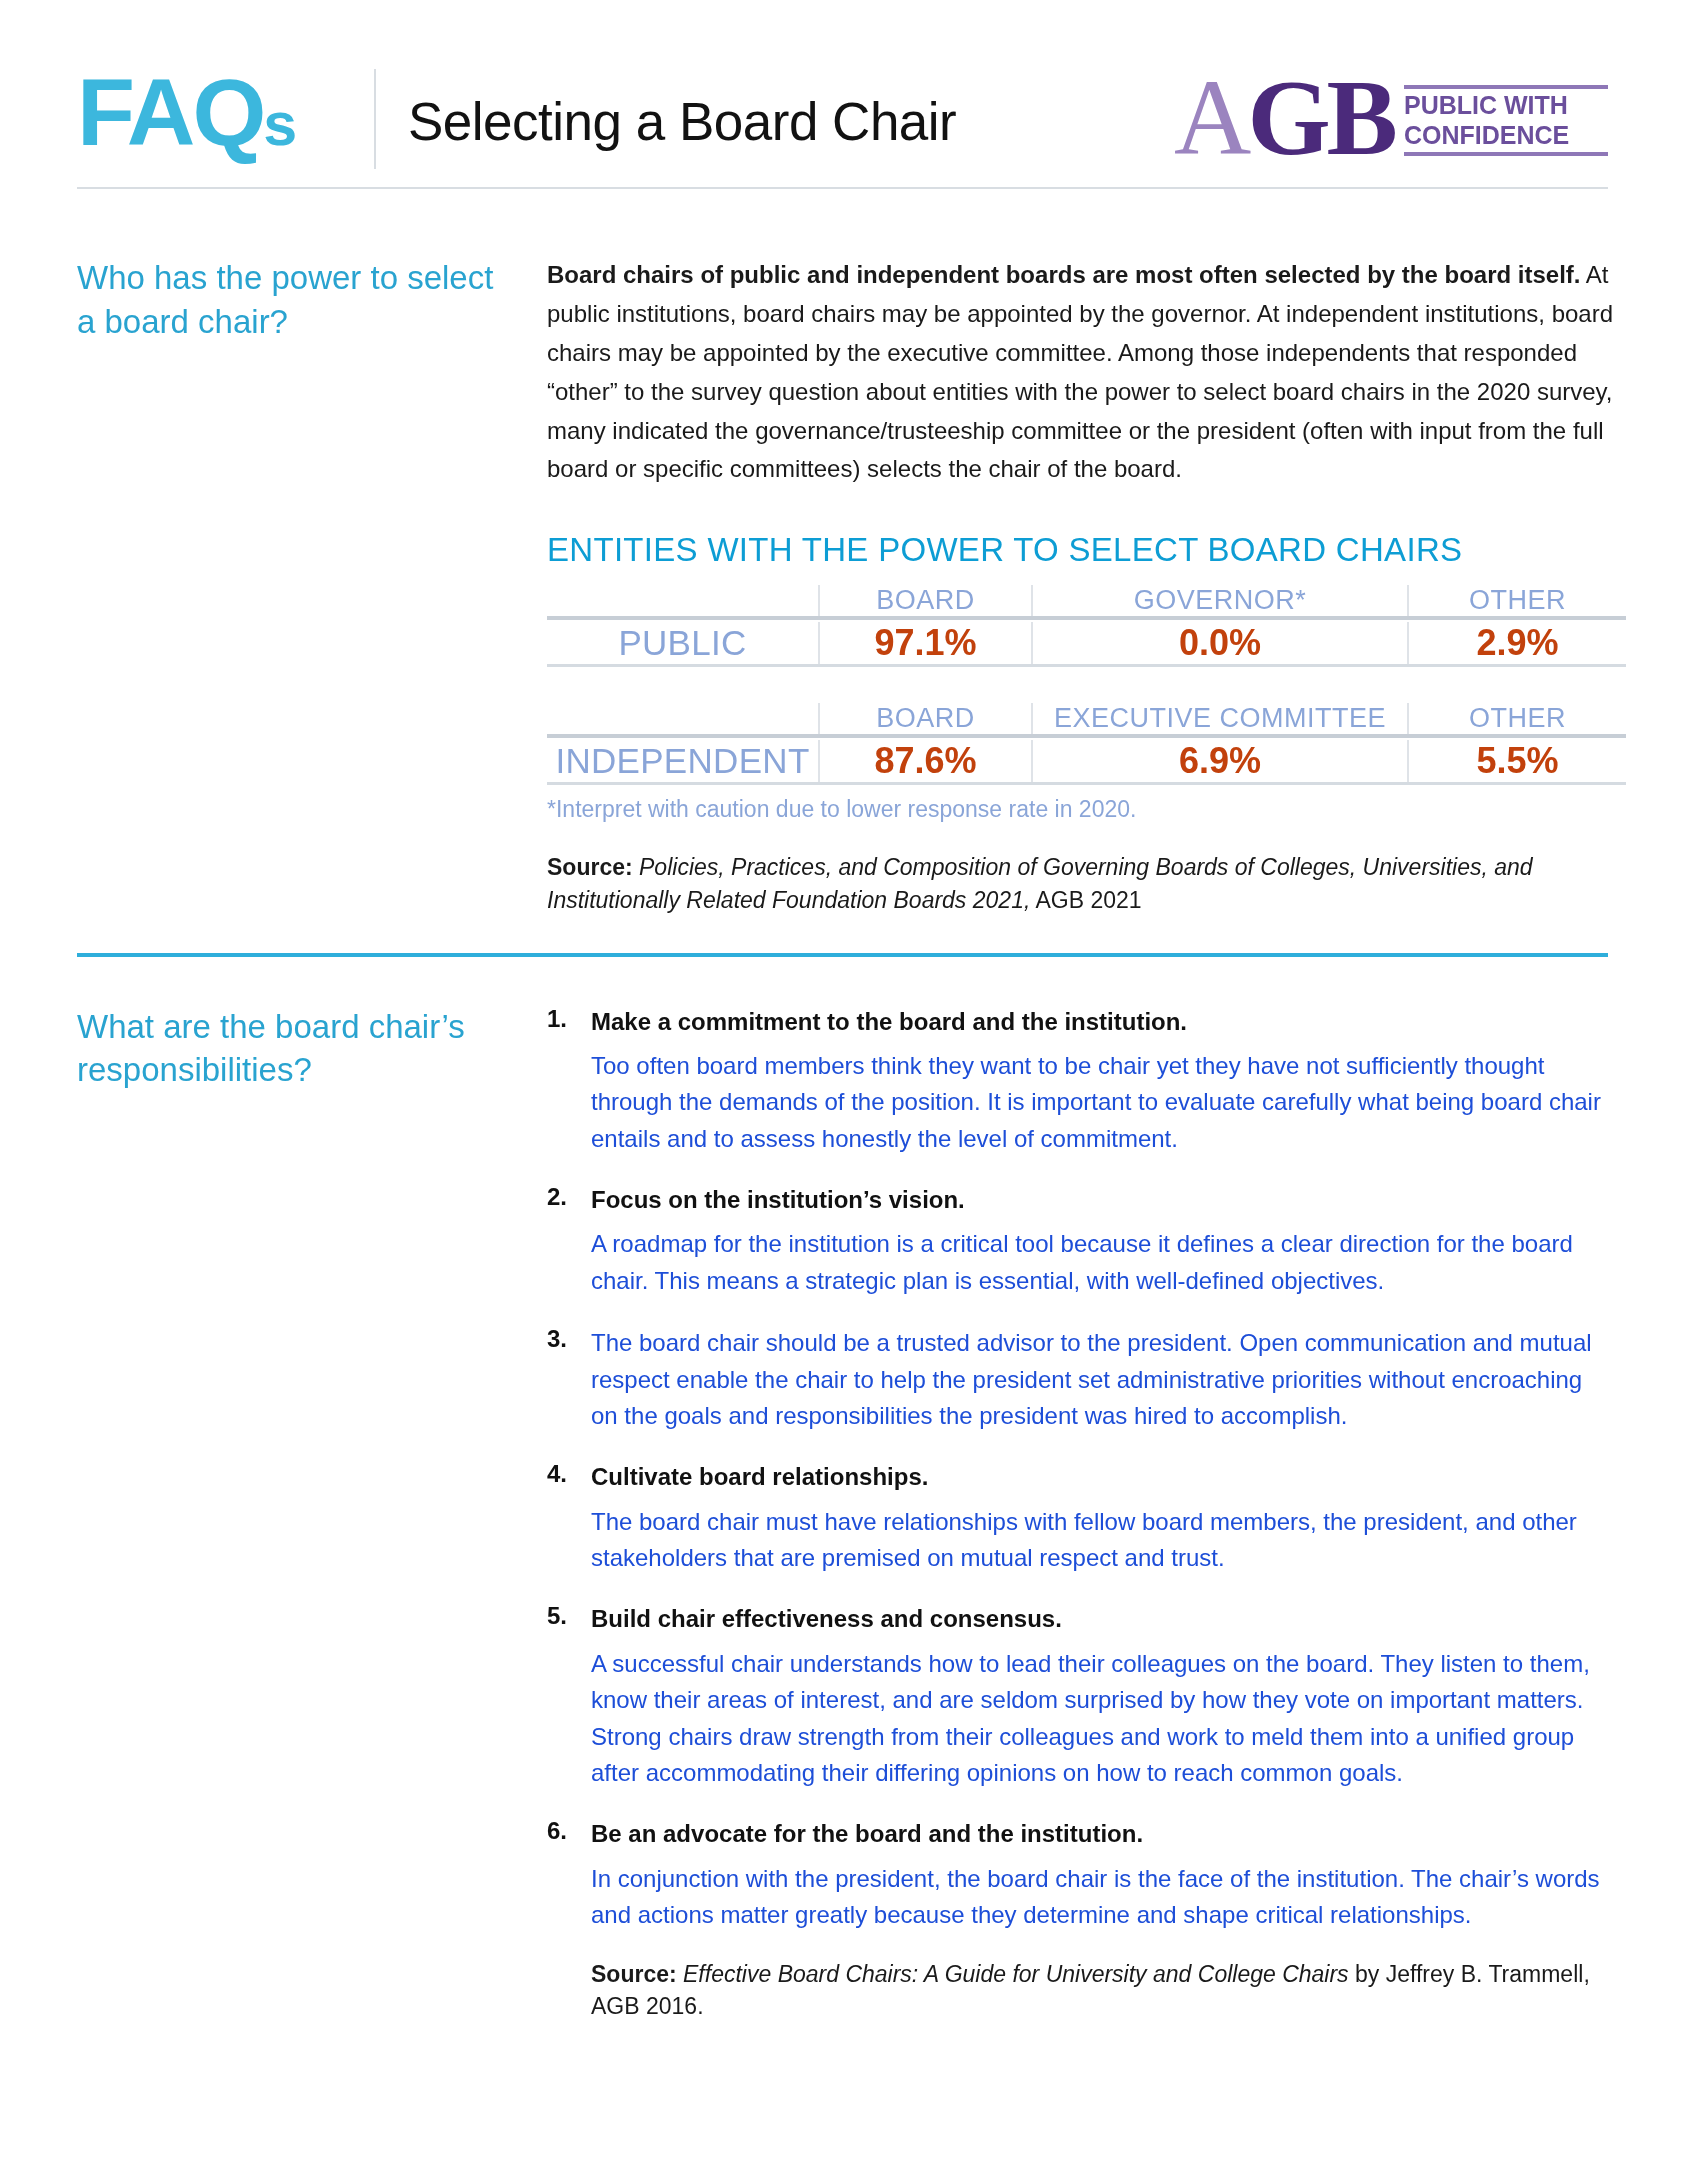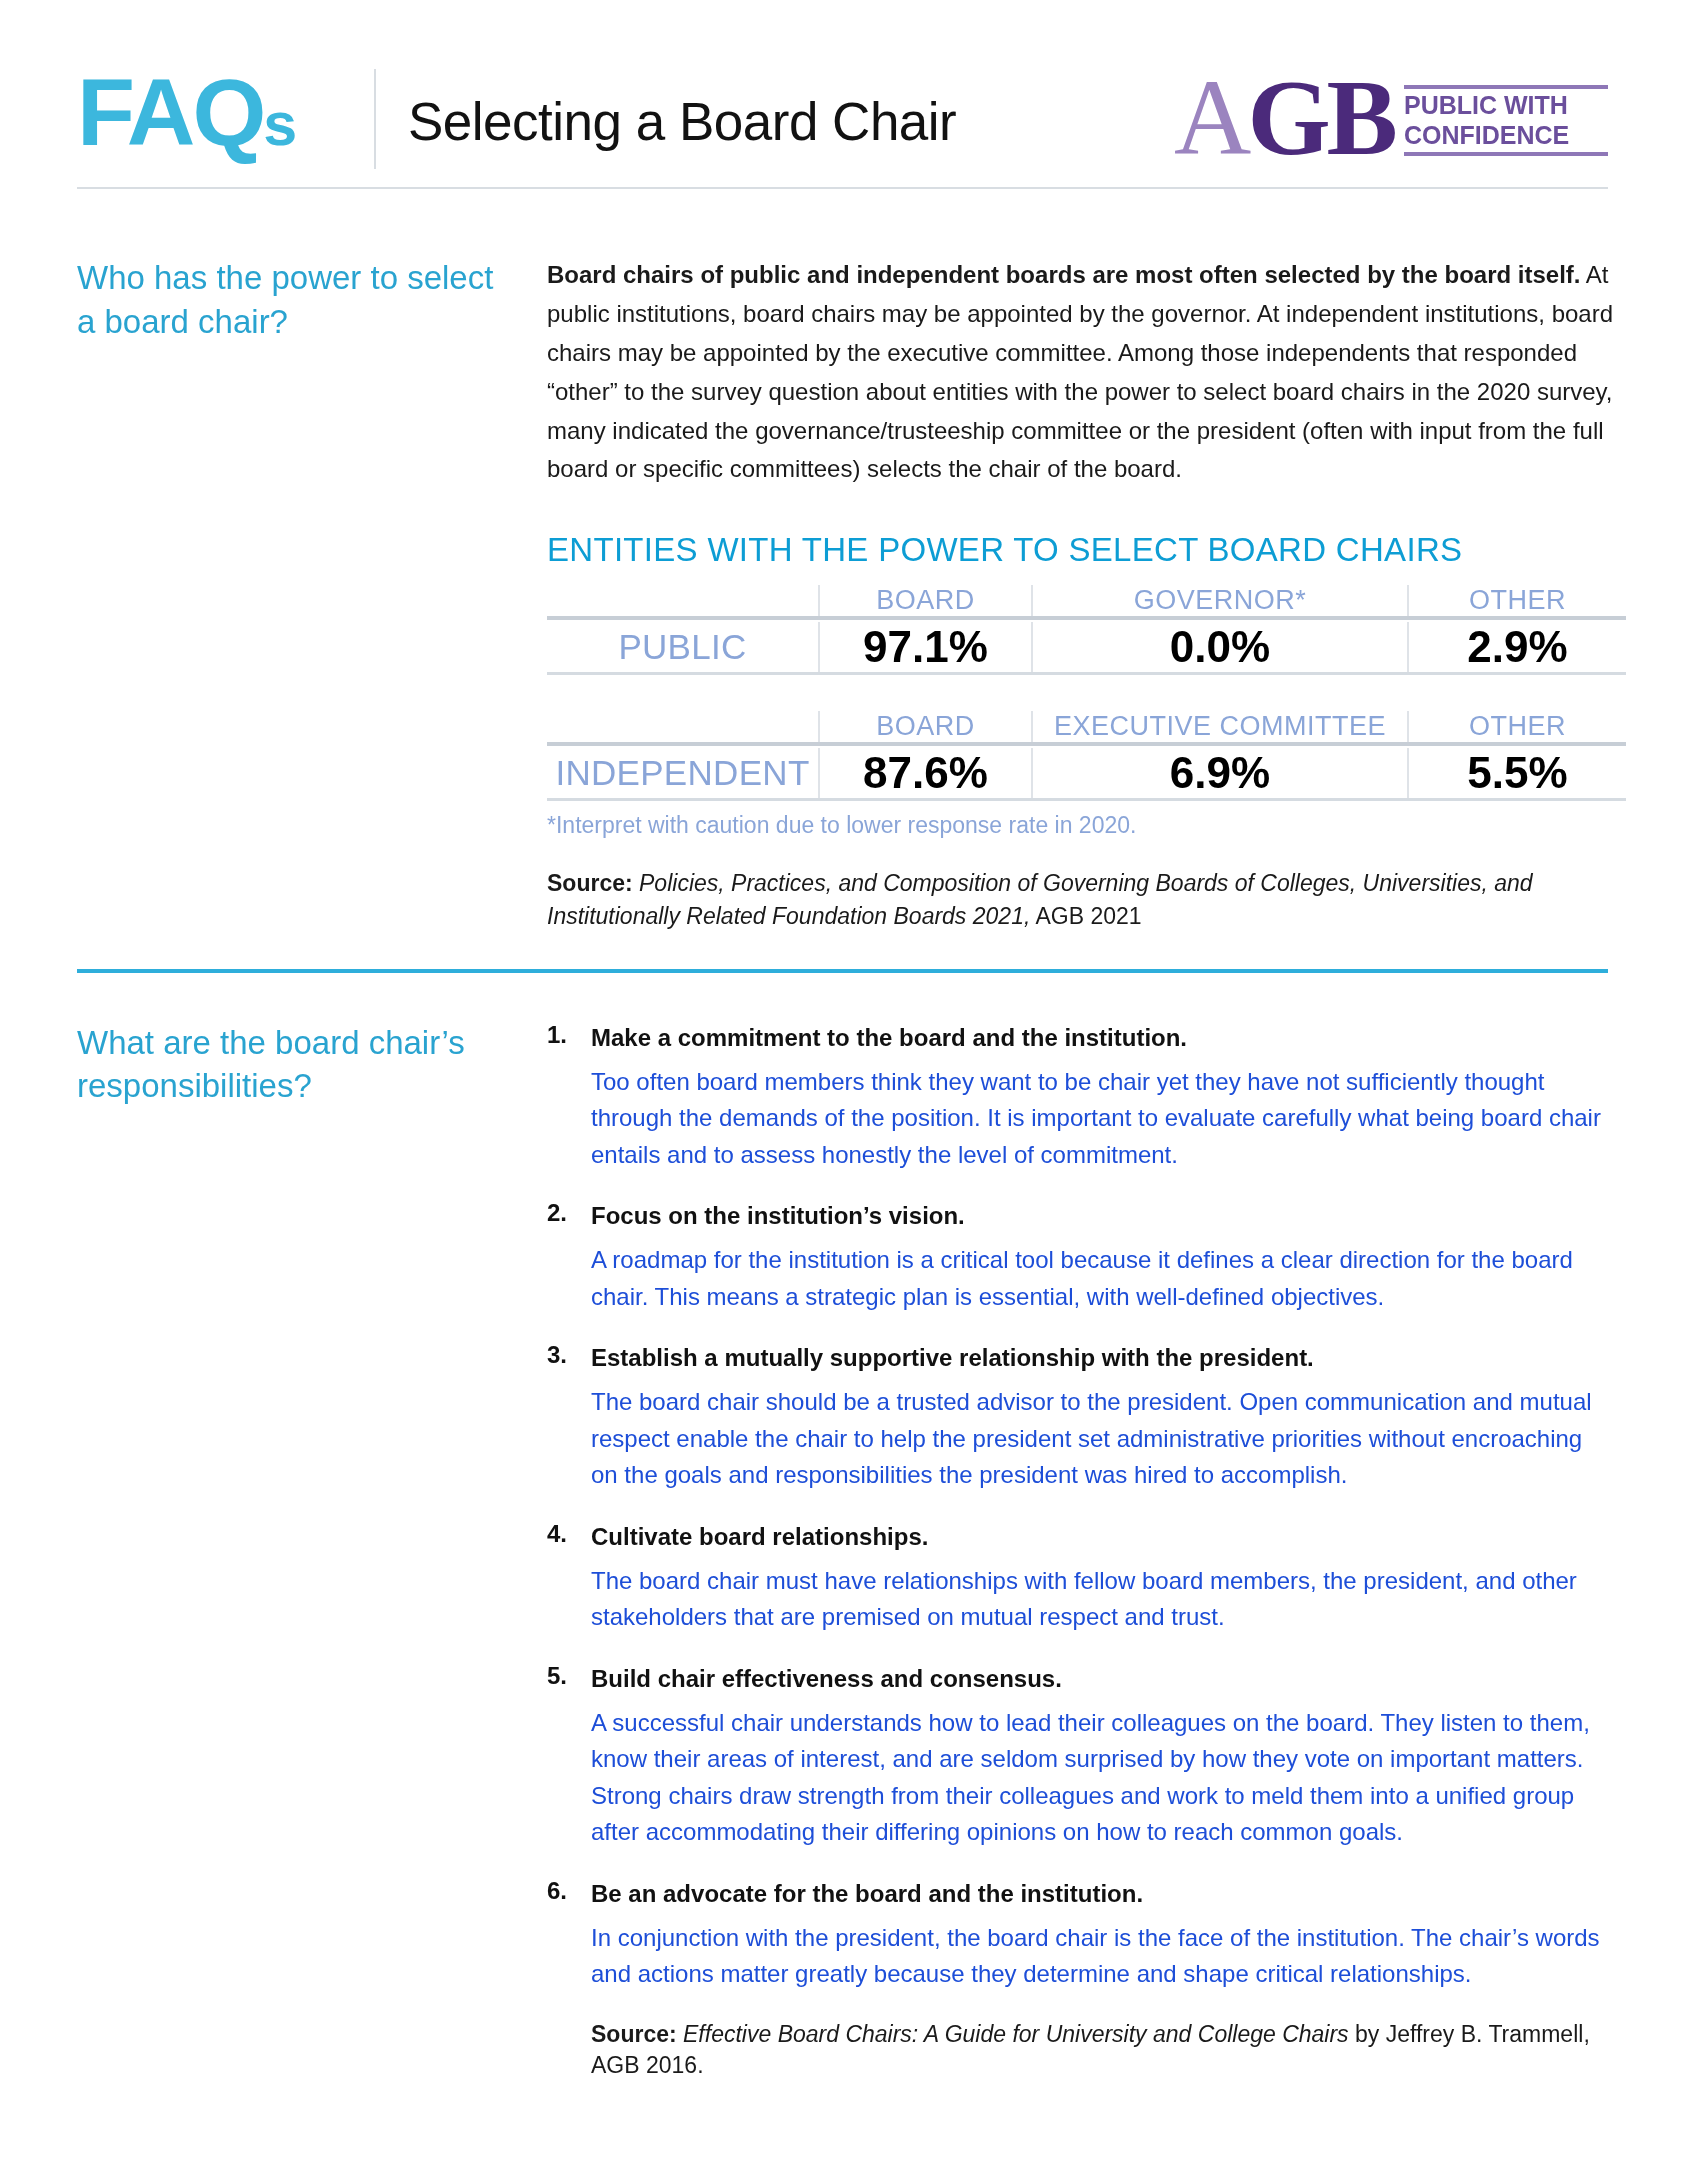--- a/index.html
+++ b/index.html
@@ -155,23 +155,23 @@
     border-top: 4px solid #c7ced6;
     height: 4px;
     padding: 0;
   }
   .rowline-thin td {
     border-top: 3px solid #d5dbe1;
     height: 3px;
     padding: 0;
   }
   .val-cell {
-    font-size: 44px;
+    font-size: 36px;
     font-weight: bold;
-    color: #000000;
+    color: #c2410c;
     padding: 14px 6px 16px 6px;
     border-left: 2px solid #dfe3e8;
   }
   .rowlabel {
     font-size: 35px;
     color: #8aa5d8;
     text-align: left;
     font-weight: normal;
     padding: 14px 6px 16px 2px;
     letter-spacing: 0.3px;
@@ -371,21 +371,20 @@
       <ol class="resp">
         <li>
           <div class="li-head">Make a commitment to the board and the institution.</div>
           <div class="li-body">Too often board members think they want to be chair yet they have not sufficiently thought through the demands of the position. It is important to evaluate carefully what being board chair entails and to assess honestly the level of commitment.</div>
         </li>
         <li>
           <div class="li-head">Focus on the institution’s vision.</div>
           <div class="li-body">A roadmap for the institution is a critical tool because it defines a clear direction for the board chair. This means a strategic plan is essential, with well-defined objectives.</div>
         </li>
         <li>
-          <div class="li-head">Establish a mutually supportive relationship with the president.</div>
           <div class="li-body">The board chair should be a trusted advisor to the president. Open communication and mutual respect enable the chair to help the president set administrative priorities without encroaching on the goals and responsibilities the president was hired to accomplish.</div>
         </li>
         <li>
           <div class="li-head">Cultivate board relationships.</div>
           <div class="li-body">The board chair must have relationships with fellow board members, the president, and other stakeholders that are premised on mutual respect and trust.</div>
         </li>
         <li>
           <div class="li-head">Build chair effectiveness and consensus.</div>
           <div class="li-body">A successful chair understands how to lead their colleagues on the board. They listen to them, know their areas of interest, and are seldom surprised by how they vote on important matters. Strong chairs draw strength from their colleagues and work to meld them into a unified group after accommodating their differing opinions on how to reach common goals.</div>
         </li>

